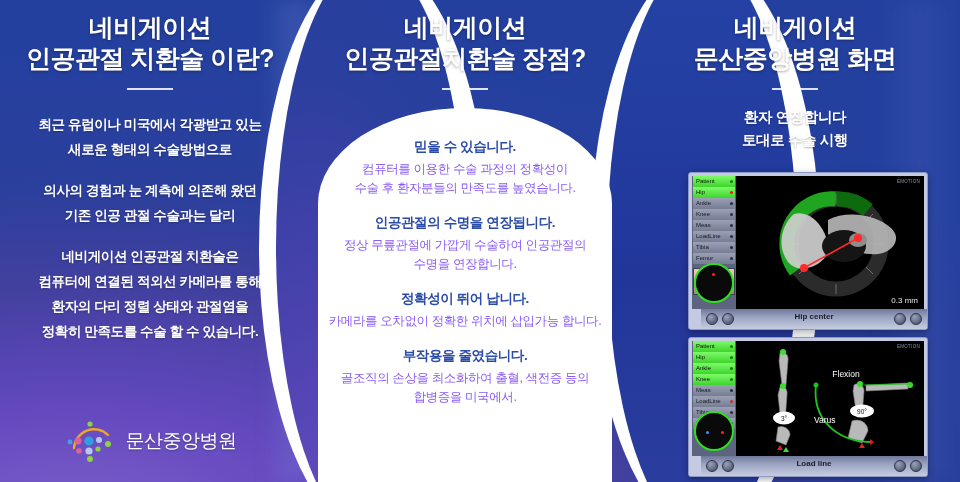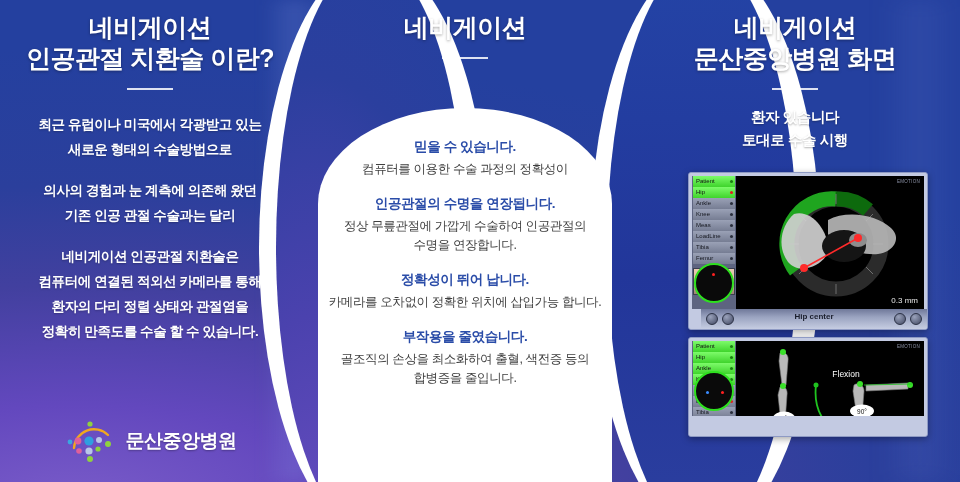--- a/index.html
+++ b/index.html
@@ -70,55 +70,55 @@
   }
   .p1-gap { height:16px; }
 
   
   .logo-row {
     position:absolute; left:0; right:0; bottom:18px;
     display:flex; align-items:center; justify-content:center; gap:10px;
   }
   .logo-mark { width:52px; height:46px; position:relative; }
   .logo-name {
-    color:#ffffff; font-size:19px; font-weight:bold; letter-spacing:-0.5px;
+    color:#ffffff; font-size:19px; font-weight:normal; letter-spacing:-0.5px;
     text-shadow:0 1px 2px rgba(0,0,0,.3);
   }
 
   
   #white-card {
     position:absolute; left:18px; top:108px;
     width:294px; height:420px;
     background:#ffffff;
     border-radius:147px 147px 0 0 / 96px 96px 0 0;
   }
   .benefits { position:absolute; left:-6px; top:30px; width:306px; }
   .benefit { text-align:center; margin-bottom:16px; }
   .benefit h3 {
     color:#2a4ca8; font-size:13.5px; font-weight:bold; letter-spacing:-0.4px;
     margin-bottom:4px;
   }
   .benefit p {
-    color:#404040; font-size:12.5px; line-height:19px; letter-spacing:-0.4px;
+    color:#8b5cf6; font-size:12.5px; line-height:19px; letter-spacing:-0.4px;
   }
 
   
   .p3-sub { margin-top:16px; text-align:center; }
   .p3-sub p {
     color:#ffffff; font-size:14.5px; font-weight:bold; line-height:23px;
     letter-spacing:-0.4px; text-shadow:0 1px 2px rgba(0,0,0,.3);
   }
   .nav-shot {
     position:absolute; left:58px; width:240px;
     background:#aab4d6; border-radius:3px; overflow:hidden;
     box-shadow:0 2px 7px rgba(0,0,0,.35);
     border:1px solid #8e9ac4;
   }
   #nav-shot-1 { top:172px; height:158px; }
-  #nav-shot-2 { top:337px; height:100px; }
+  #nav-shot-2 { top:337px; height:140px; }
   .shot-inner { position:relative; width:100%; height:100%; background:#c3cae2; }
   .shot-screen {
     position:absolute; left:3px; top:3px; right:3px; bottom:20px;
     background:#000000; overflow:hidden;padding-left:8px;
   }
   .shot-sidebar {
     position:absolute; left:0; top:0; width:44px; bottom:0;
     background:#5d6480;
   }
   .menu-item {
@@ -219,60 +219,62 @@
   </div>
 
   <div class="divider div-a"></div>
   <div class="divider-mask mask-a"></div>
   <div class="divider div-b"></div>
   <div class="divider-mask mask-b"></div>
 
   <div class="panel" id="panel2">
     <div class="ttl">
       <span>네비게이션</span>
+      <span class="l2">인공관절치환술 장점?</span>
     </div>
     <div class="rule"></div>
 
     <div id="white-card">
       <div class="benefits">
 
         <div class="benefit">
           <h3>믿을 수 있습니다.</h3>
           <p>컴퓨터를 이용한 수술 과정의 정확성이</p>
+          <p>수술 후 환자분들의 만족도를 높였습니다.</p>
         </div>
 
         <div class="benefit">
           <h3>인공관절의 수명을 연장됩니다.</h3>
           <p>정상 무릎관절에 가깝게 수술하여 인공관절의</p>
           <p>수명을 연장합니다.</p>
         </div>
 
         <div class="benefit">
           <h3>정확성이 뛰어 납니다.</h3>
           <p>카메라를 오차없이 정확한 위치에 삽입가능 합니다.</p>
         </div>
 
         <div class="benefit">
           <h3>부작용을 줄였습니다.</h3>
           <p>골조직의 손상을 최소화하여 출혈, 색전증 등의</p>
-          <p>합병증을 줄입니다.</p>
+          <p>합병증을 미국에서.</p>
         </div>
 
       </div>
     </div>
   </div>
 
   <div class="panel" id="panel3">
     <div class="ttl">
       <span>네비게이션</span>
       <span class="l2">문산중앙병원 화면</span>
     </div>
     <div class="rule"></div>
     <div class="p3-sub">
-      <p>환자 있습니다</p>
+      <p>환자 연장합니다</p>
       <p>토대로 수술 시행</p>
     </div>
 
     <div class="nav-shot" id="nav-shot-1">
       <div class="shot-inner">
         <div class="shot-screen">
           <div class="shot-sidebar">
             <div class="menu-item on"><span>Patient</span><span class="menu-dot green"></span></div>
             <div class="menu-item on"><span>Hip</span><span class="menu-dot red"></span></div>
             <div class="menu-item off"><span>Ankle</span><span class="menu-dot dark"></span></div>
@@ -375,17 +377,24 @@
             <path d="M80 44 C76 78 100 100 134 101" fill="none" stroke="#1fc31f" stroke-width="1.8"></path>
             <circle cx="80" cy="44" r="2.5" fill="#1fc31f"></circle>
             <path d="M134 98 l4 3 l-4 3 z" fill="#e02020"></path>
             <line x1="128" y1="44" x2="176" y2="43" stroke="#1fc31f" stroke-width=".8"></line>
 
             <text x="110" y="36" font-size="8.5" fill="#ffffff" text-anchor="middle" font-family="Liberation Sans, sans-serif">Flexion</text>
             <text x="78" y="82" font-size="8.5" fill="#ffffff" font-family="Liberation Sans, sans-serif">Varus</text>
           </svg>
         </div>
 
+        <div class="shot-bottom">
+          <div class="btn-round" style="left:5px;"></div>
+          <div class="btn-round" style="left:21px;"></div>
+          <span class="bb-label">Load line</span>
+          <div class="btn-round" style="right:21px;"></div>
+          <div class="btn-round" style="right:5px;"></div>
+        </div>
       </div>
     </div>
   </div>
 
 </div>
 
 </body></html>

